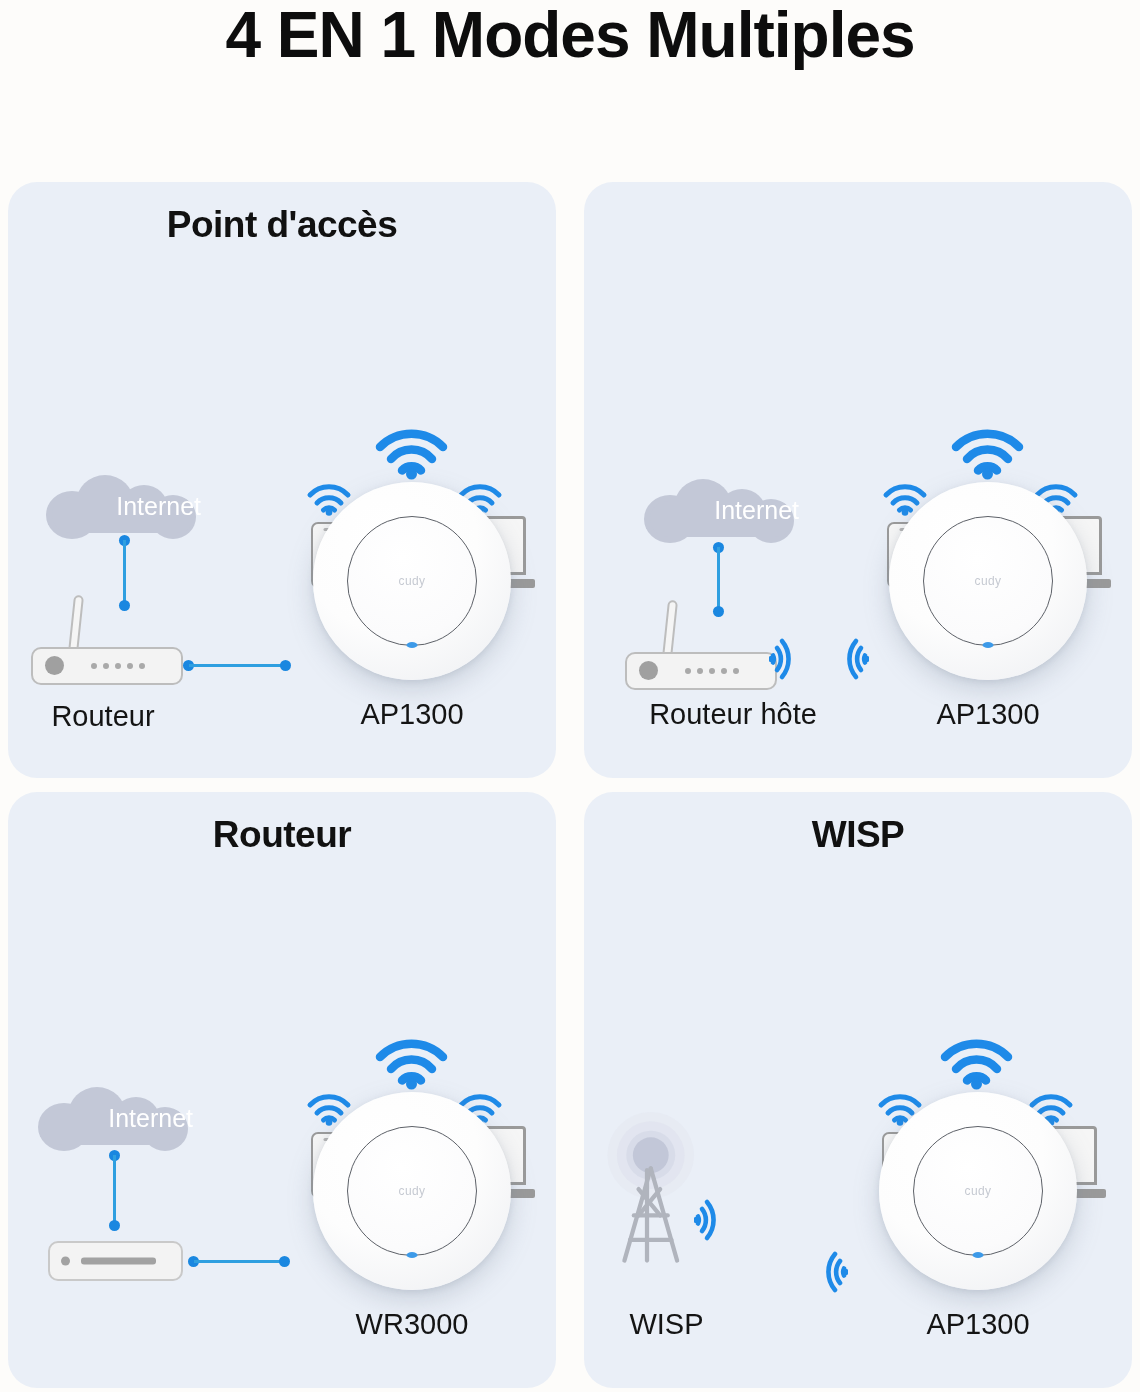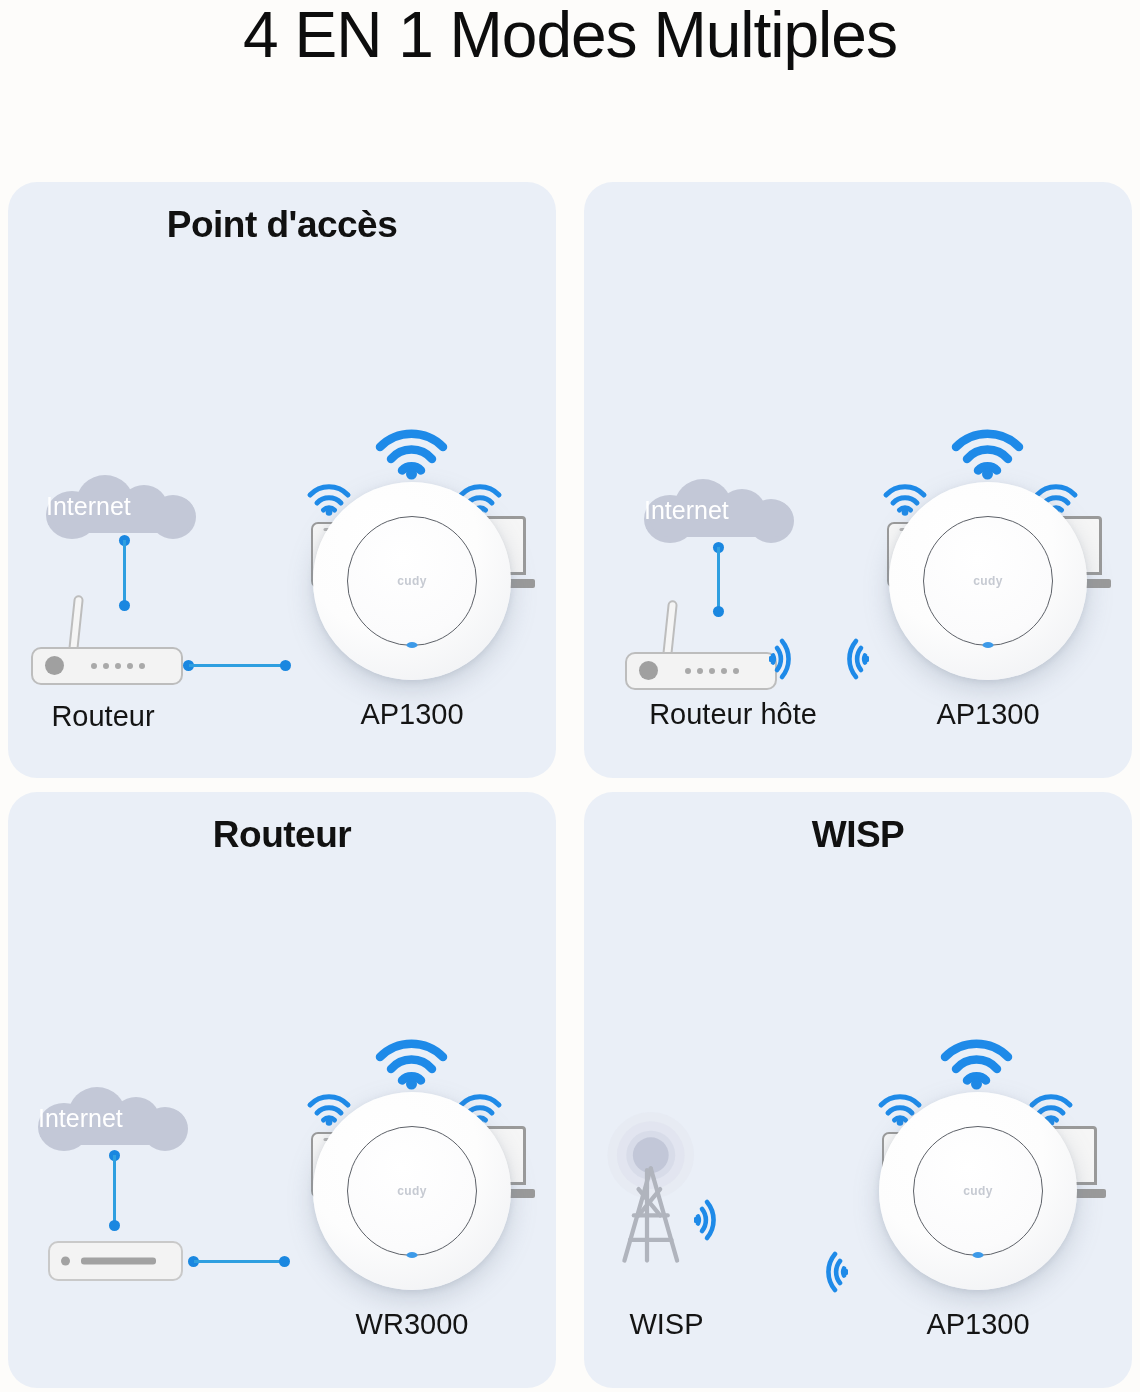--- a/index.html
+++ b/index.html
@@ -12,21 +12,21 @@
   }
   .page { position: relative; width: 1140px; height: 1392px; }
 
   .main-title {
     position: absolute;
     top: 2px;
     left: 0;
     width: 1140px;
     text-align: center;
     font-size: 64px;
-    font-weight: 400;
+    font-weight: 700;
     letter-spacing: -1px;
     color: #0d0d0d;
     line-height: 1.05;
   }
 
   .grid {
     position: absolute;
     top: 182px;
     left: 8px;
     width: 1124px;
@@ -85,21 +85,21 @@
     border: 1.4px solid #5d6168;
     background: radial-gradient(circle at 42% 32%, #ffffff 0%, #fbfbfc 70%, #f4f5f7 100%);
   }
   .ap-logo {
     position: absolute;
     left: 50%; top: 50%;
     transform: translate(-50%, -50%);
     font-size: 12px;
     letter-spacing: 0.4px;
     color: #c6cad2;
-    font-weight: 700;
+    font-weight: 400;
     z-index: 2;
   }
   .ap-led {
     position: absolute;
     left: 50%;
     bottom: 32px;
     transform: translateX(-50%);
     width: 11px; height: 6px;
     border-radius: 50%;
     background: #3d9ae8;
@@ -123,21 +123,21 @@
     left: 6px; bottom: 8px;
     width: 143px; height: 36px;
     background: #c3c8d7;
     border-radius: 22px;
   }
   .cloud-text {
     position: absolute;
     left: 0; top: 50%;
     transform: translateY(-54%);
     width: 100%;
-    text-align: left;
+    text-align: right;
     color: #ffffff;
     font-size: 25px;
     z-index: 4;
   }
 
   
   .router { position: absolute; width: 152px; height: 88px; }
   .router .body {
     position: absolute;
     bottom: 0; left: 0;

